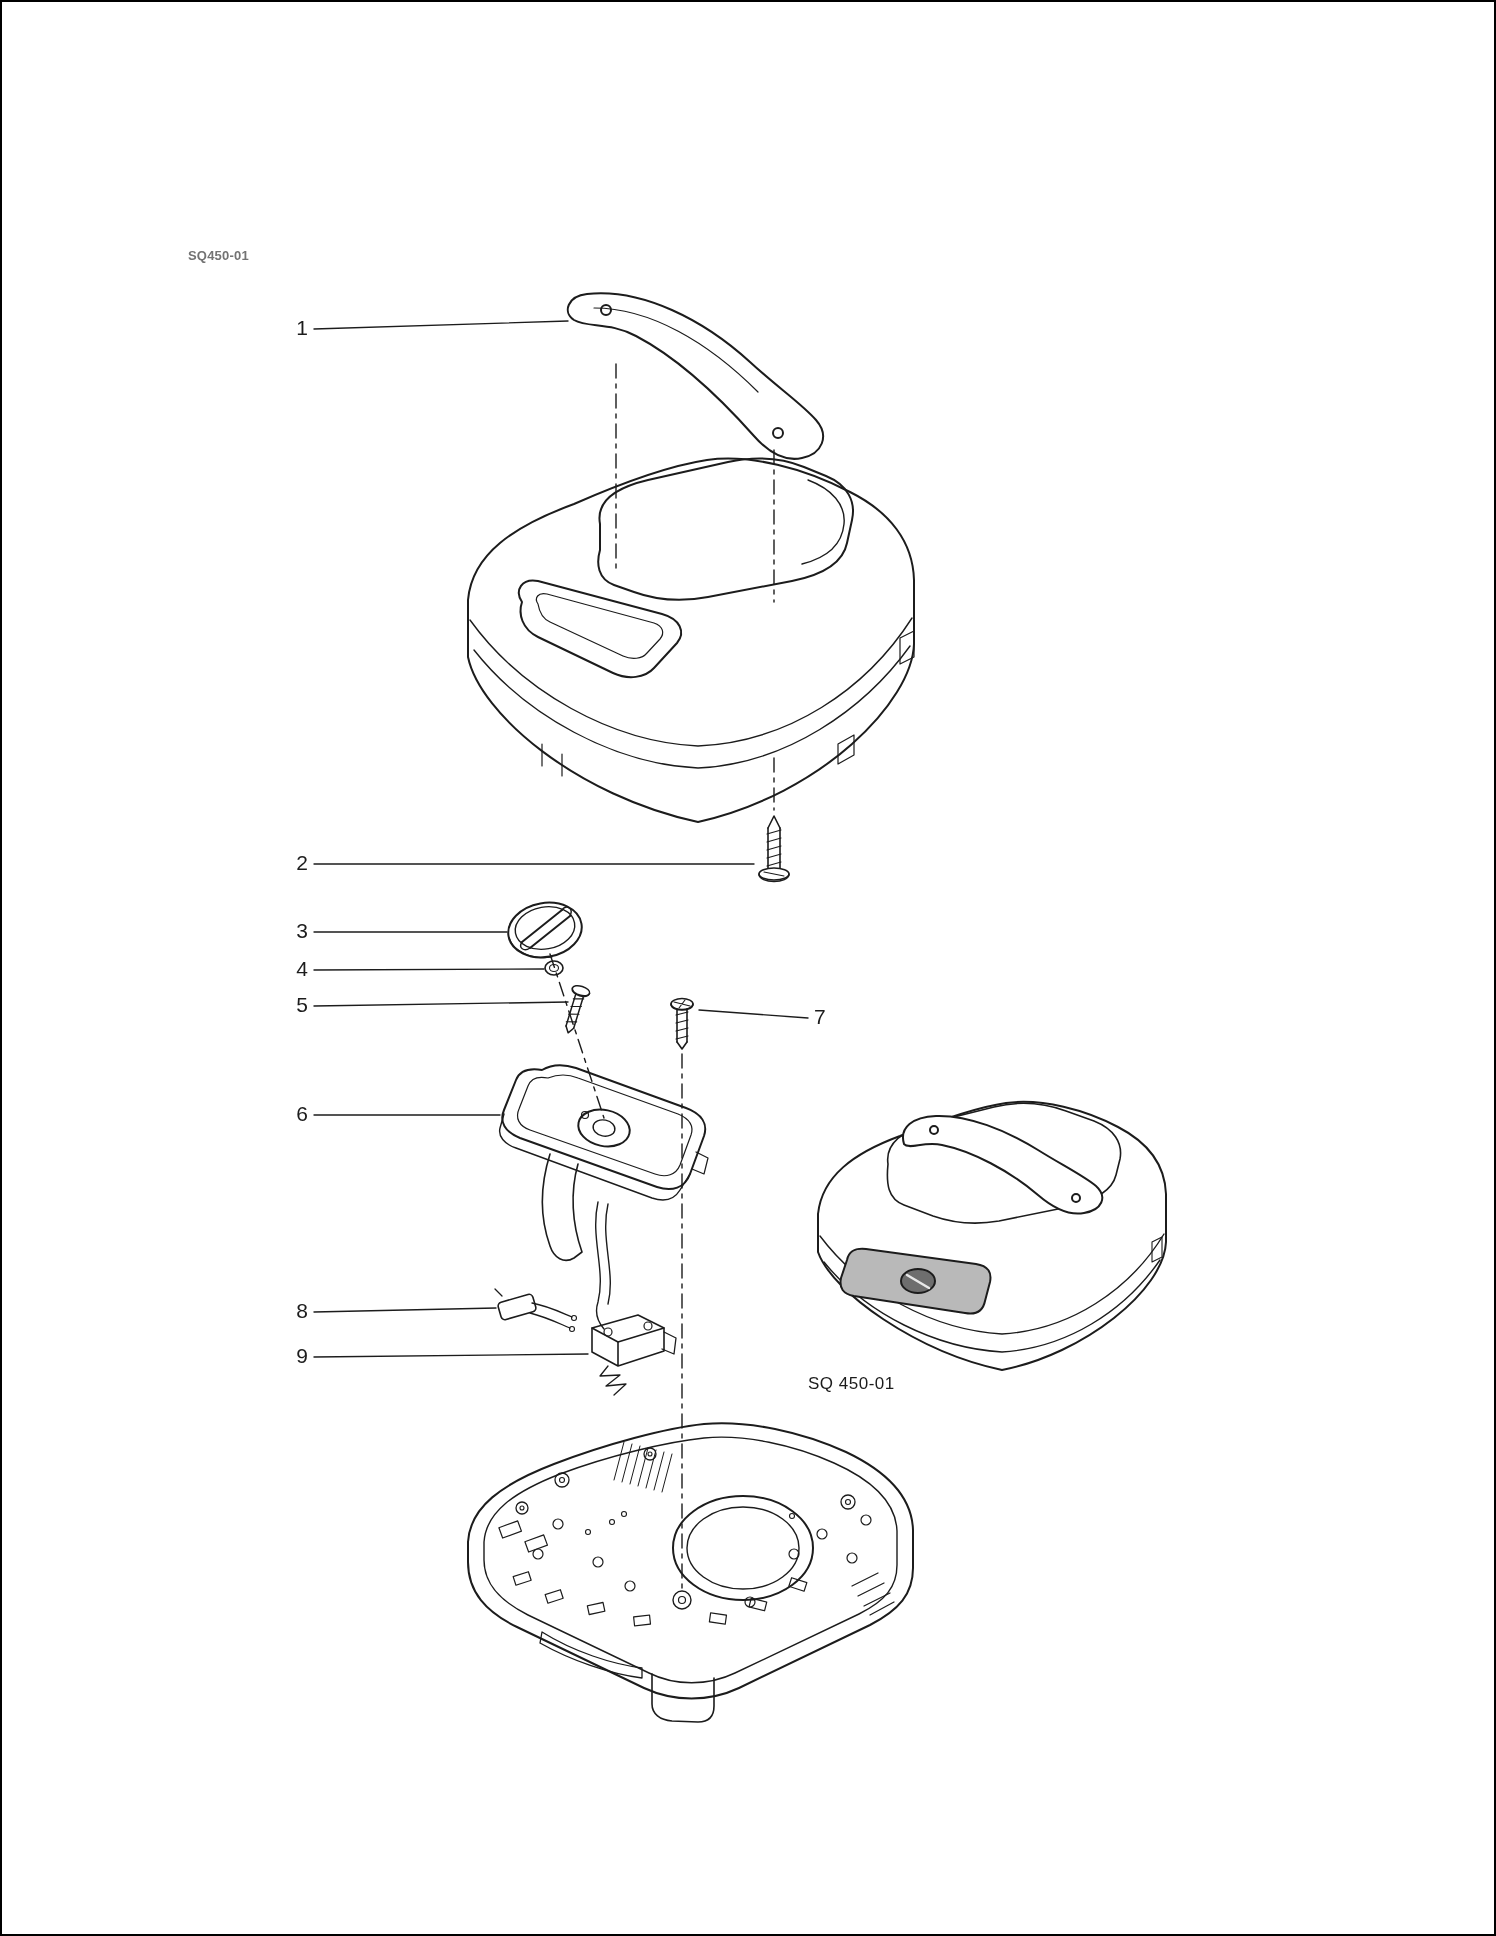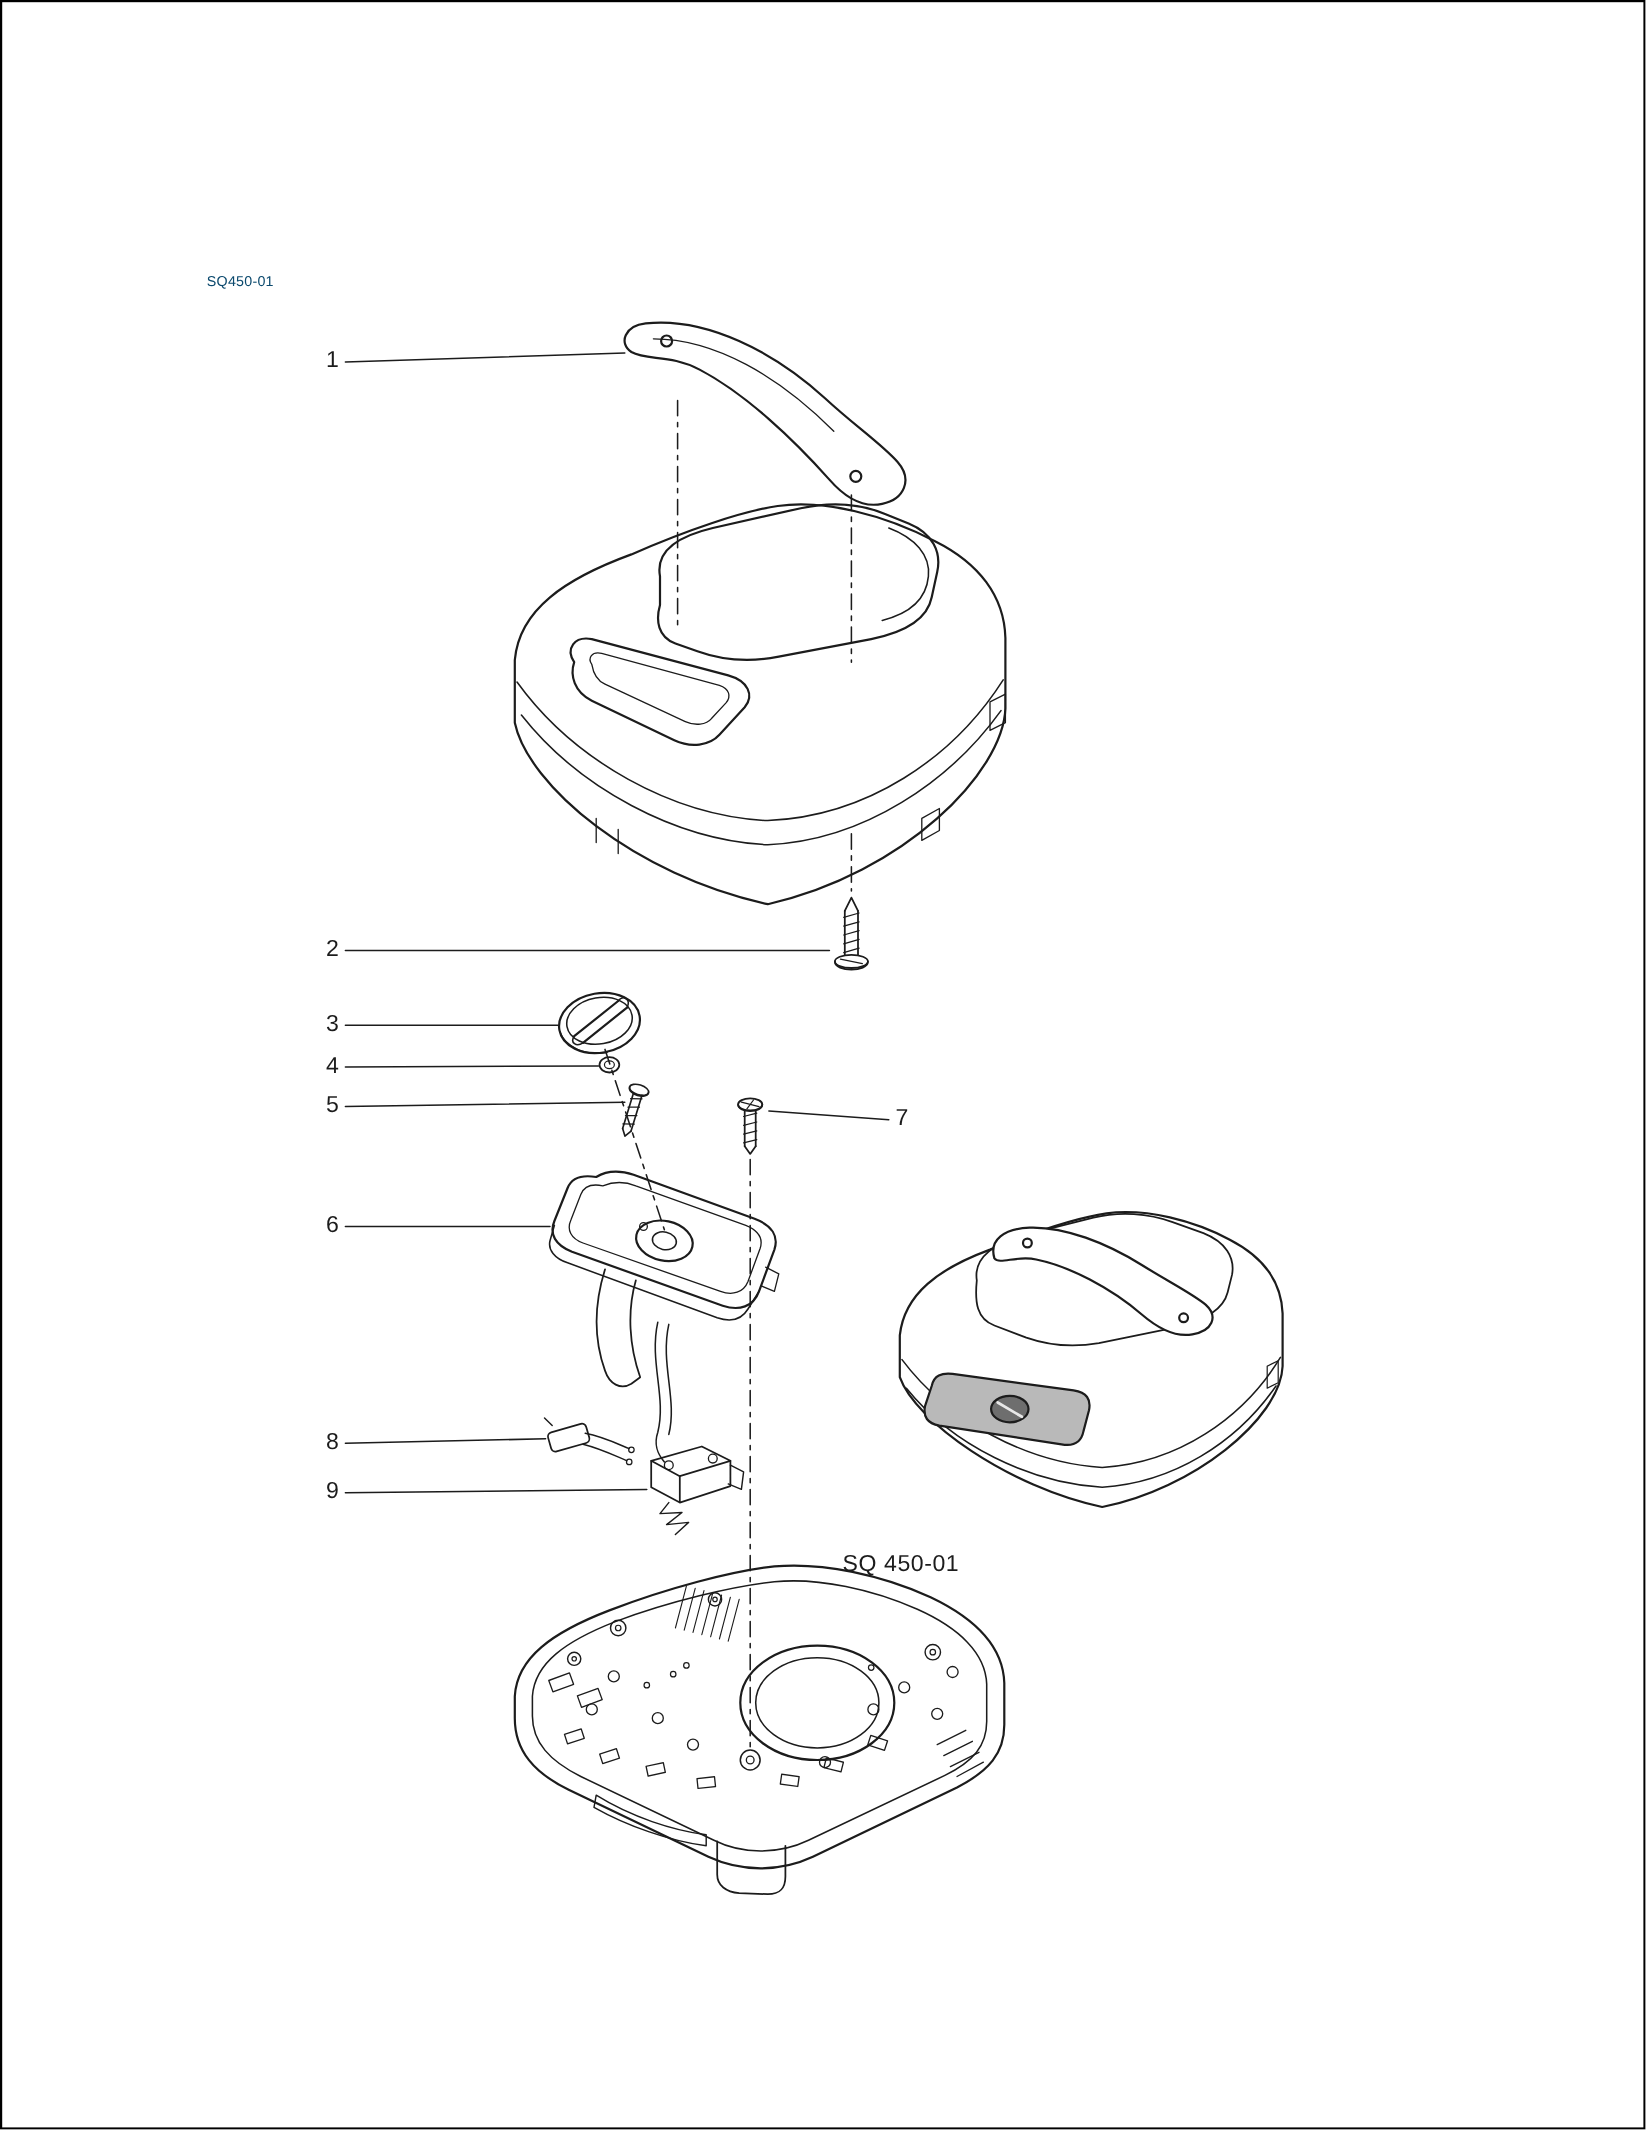--- a/index.html
+++ b/index.html
@@ -9,30 +9,30 @@
     background:#ffffff;
     border:2px solid #000;
     box-sizing:border-box;
     font-family:"Liberation Sans", sans-serif;
     color:#222;
     overflow:hidden;
   }
   .page svg{position:absolute;left:0;top:0;}
   .doc-code{
     position:absolute;left:186px;top:246px;
-    font-size:13px;letter-spacing:0.2px;color:#0c4a6e;
+    font-size:13px;letter-spacing:0.2px;color:#737373;font-weight:bold;
   }
   .callout{
     position:absolute;width:26px;text-align:right;
     font-size:21px;line-height:26px;color:#1c1c1c;
   }
   .callout.right{text-align:left;}
   .assembled-label{
-    position:absolute;left:764px;top:1372px;
-    font-size:21px;color:#1c1c1c;letter-spacing:0.5px;margin-top:36px;
+    position:absolute;left:806px;top:1372px;
+    font-size:17px;color:#1c1c1c;letter-spacing:0.5px;
   }
 </style>
 </head>
 <body>
 
 <div class="page">
 
   <svg viewBox="0 0 1496 1936" width="1496" height="1936" xmlns="http://www.w3.org/2000/svg">
     <g fill="none" stroke="#1c1c1c" stroke-width="2" stroke-linecap="round" stroke-linejoin="round">
 

